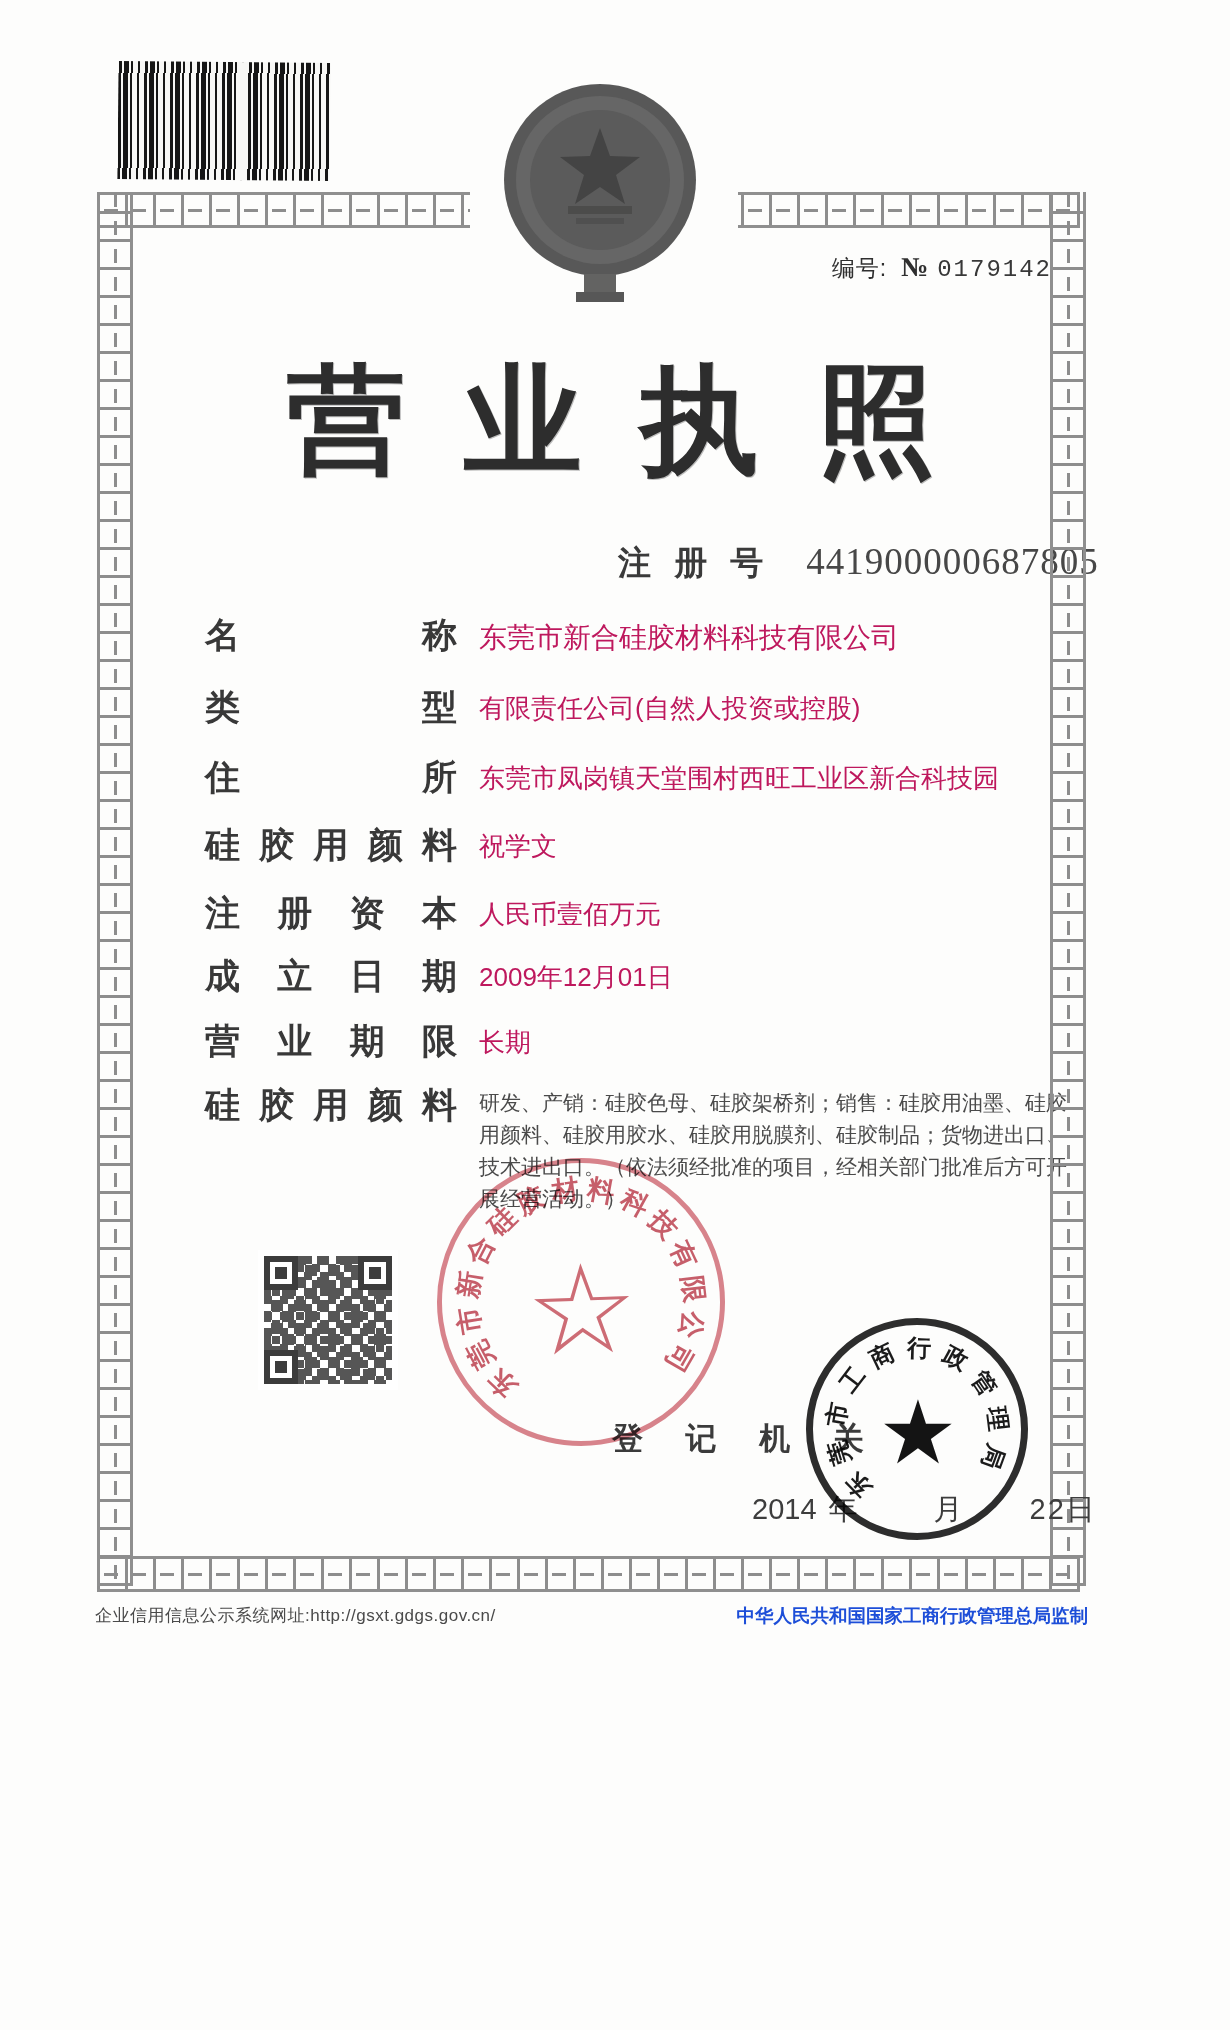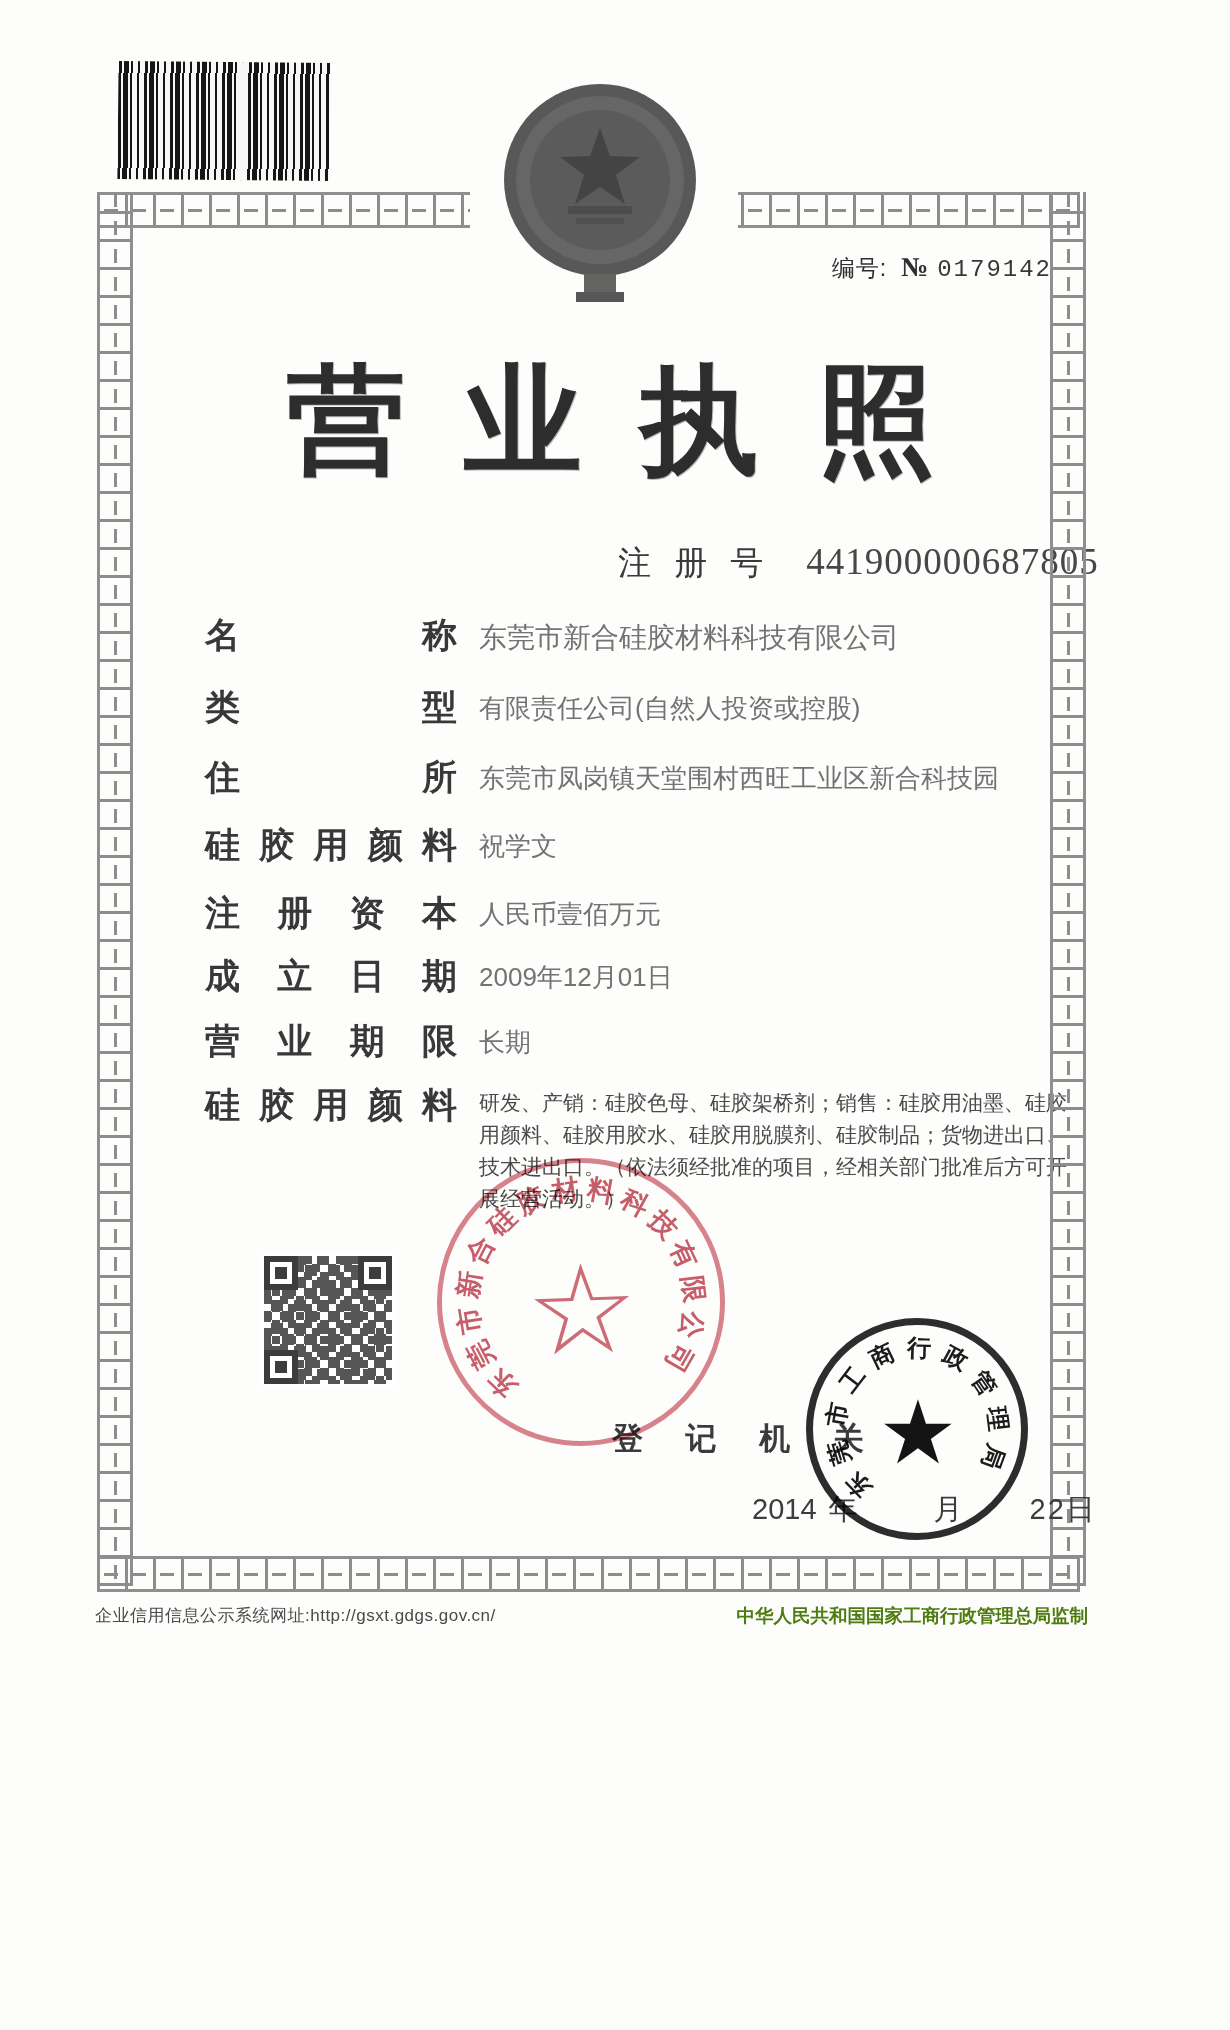--- a/index.html
+++ b/index.html
@@ -59,30 +59,30 @@
   
   .title{
     position:absolute; left:287px; top:350px; width:648px; margin:0;
     font-size:118px; line-height:1.2; font-weight:700; color:#2d2d2d;
     text-align:justify; text-align-last:justify;
     text-shadow:1px 1px 0 rgba(70,70,70,.35);
   }
 
   
   .regno{position:absolute; left:618px; top:540px; font-size:33px; color:#3a3a3a;}
-  .regno .regno-label{letter-spacing:7px; font-weight:400;text-align:center;}
+  .regno .regno-label{letter-spacing:7px; font-weight:700;text-align:center;}
   .regno .regno-value{font-family:"Liberation Serif", serif; font-size:37px; margin-left:36px; letter-spacing:1px; color:#474747;}
 
   
   .row{position:absolute; left:205px; display:flex; align-items:flex-start;}
   .row .label{
     flex:none; width:252px; font-size:35px; font-weight:600; color:#383838;
     text-align:justify; text-align-last:justify; letter-spacing:0;
   }
-  .row .value{margin-left:22px; margin-top:7px; font-size:26px; color:#737373; width:600px;}
+  .row .value{margin-left:22px; margin-top:7px; font-size:26px; color:#be185d; width:600px;}
   .row.r-name .value{font-size:28px;}
   .row.r-scope .value{font-size:21px; line-height:1.52; width:592px; margin-top:5px; color:#4a4a4a;}
 
   
   .qr{position:absolute; left:258px; top:1250px; width:140px; height:140px; background:#fff;}
   .qr .mods{
     position:absolute; inset:6px; opacity:.88;
     background:
       repeating-conic-gradient(#3f3f3f 0% 25%, transparent 0% 50%) 0 0/16px 16px,
       repeating-conic-gradient(#3f3f3f 0% 25%, transparent 0% 50%) 7px 9px/23px 23px;
@@ -117,21 +117,21 @@
 
   
   .registrar{position:absolute; left:612px; top:1418px; font-size:31px; font-weight:600; color:#3b3b3b; letter-spacing:17px; z-index:2;}
   .date-line{position:absolute; left:752px; top:1490px; font-size:29px; color:#3d3d3d; z-index:2;}
   .date-line .u-year{margin-left:12px;}
   .date-line .u-month{margin-left:76px;}
   .date-line .d-day{margin-left:67px; letter-spacing:2px;}
 
   
   .footer-left{position:absolute; left:95px; top:1604px; font-size:17px; color:#4a4a4a; font-family:Liberation Sans, sans-serif; letter-spacing:.5px;}
-  .footer-right{position:absolute; right:142px; top:1603px; font-size:18.5px; color:#4d7c0f; font-weight:600;}
+  .footer-right{position:absolute; right:142px; top:1603px; font-size:18.5px; color:#1d4ed8; font-weight:600;}
 </style>
 </head>
 <body>
 
 <div class="page">
 
   <div class="barcode"></div>
 
   <div class="emblem-halo"></div>
   <svg class="emblem" width="205" height="228" viewBox="0 0 205 228">

